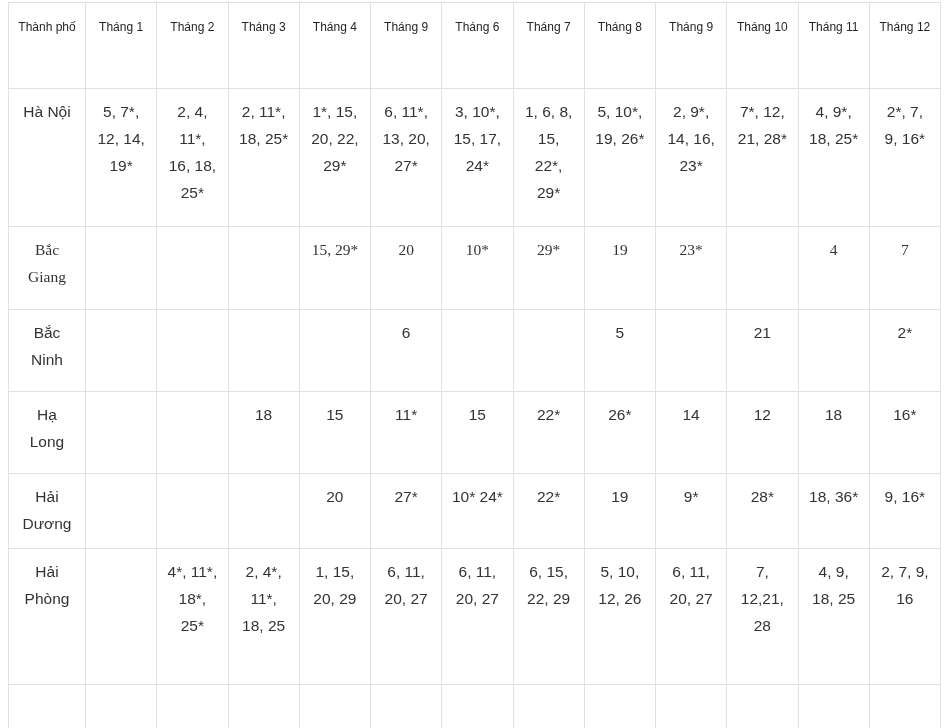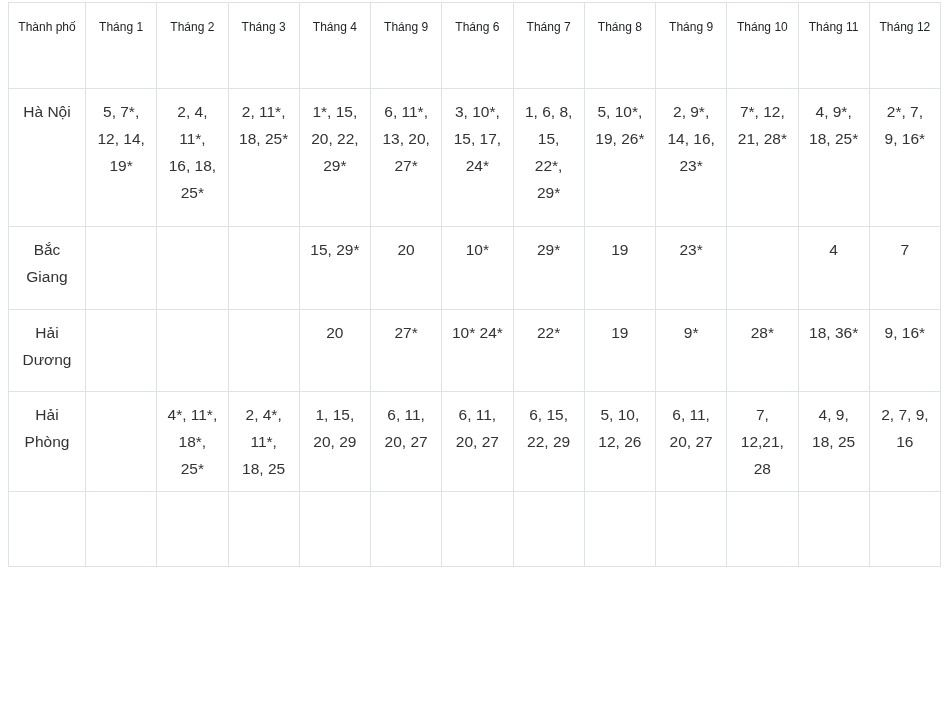--- a/index.html
+++ b/index.html
@@ -47,21 +47,21 @@
     color: #333333;
     padding: 9px 9px;
     line-height: 1.75;
   }
   
   table.schedule col.city-col { width: 77px; }
 
   
   thead tr { height: 86px; }
   tbody tr:nth-child(1) { height: 138px; }
-  tbody tr:nth-child(2) { height: 83px; }
+  tbody tr:nth-child(2) { height: 83px; font-family: Liberation Serif, serif; }
   tbody tr:nth-child(3) { height: 82px; }
   tbody tr:nth-child(4) { height: 82px; }
   tbody tr:nth-child(5) { height: 75px; }
   tbody tr:nth-child(6) { height: 136px; padding-left: 20px; }
   tbody tr:nth-child(7) { height: 60px; }
 </style>
 </head>
 <body>
 
 <div class="page">
@@ -111,20 +111,50 @@
           <td>20</td>
           <td>10*</td>
           <td>29*</td>
           <td>19</td>
           <td>23*</td>
           <td></td>
           <td>4</td>
           <td>7</td>
         </tr>
         <tr>
+          <td>Bắc Ninh</td>
+          <td></td>
+          <td></td>
+          <td></td>
+          <td></td>
+          <td>6</td>
+          <td></td>
+          <td></td>
+          <td>5</td>
+          <td></td>
+          <td>21</td>
+          <td></td>
+          <td>2*</td>
+        </tr>
+        <tr>
+          <td>Hạ Long</td>
+          <td></td>
+          <td></td>
+          <td>18</td>
+          <td>15</td>
+          <td>11*</td>
+          <td>15</td>
+          <td>22*</td>
+          <td>26*</td>
+          <td>14</td>
+          <td>12</td>
+          <td>18</td>
+          <td>16*</td>
+        </tr>
+        <tr>
           <td>Hải Dương</td>
           <td></td>
           <td></td>
           <td></td>
           <td>20</td>
           <td>27*</td>
           <td>10* 24*</td>
           <td>22*</td>
           <td>19</td>
           <td>9*</td>

